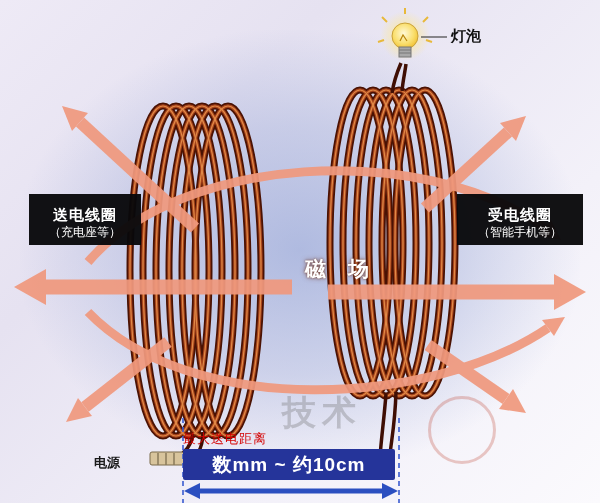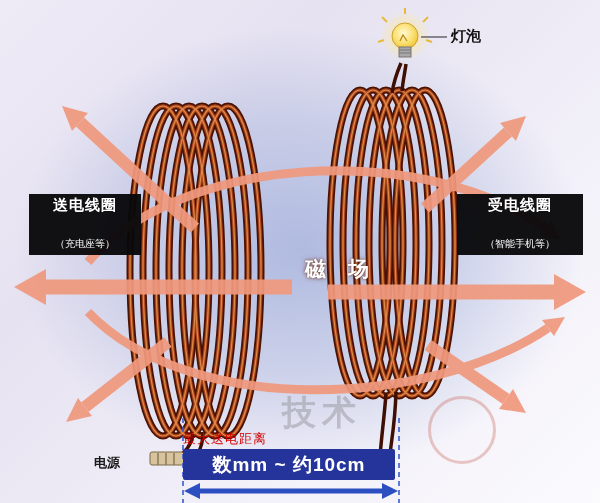--- a/index.html
+++ b/index.html
@@ -15,24 +15,24 @@
   }
   svg.scene{position:absolute;left:0;top:0;}
   .title-box{
     position:absolute;left:10px;top:24px;width:198px;height:42px;
     background:#14145a;color:#fff;font-size:22px;font-weight:bold;
     display:flex;align-items:center;justify-content:center;letter-spacing:2px;
   }
   .bulb-label{position:absolute;left:451px;top:27px;font-size:15px;color:#111;font-weight:bold;}
   .coil-label{
     position:absolute;background:rgba(8,8,10,0.96);color:#fff;text-align:center;
-    padding:2px 2px 5px 2px;line-height:1.25;
+    padding:12px 2px 5px 2px;line-height:1.25;
   }
   .coil-label .main{font-size:15px;font-weight:bold;letter-spacing:1px;}
-  .coil-label .sub{font-size:10px;margin-top:23px;}
+  .coil-label .sub{font-size:12px;}
   .coil-label.left{left:29px;top:194px;width:108px;}
   .coil-label.right{left:457px;top:194px;width:122px;text-align:center;}
   .field-label{
     position:absolute;left:250px;top:255px;width:100px;text-align:center;
     font-size:21px;font-weight:bold;color:#fff;letter-spacing:8px;
     text-shadow:0 0 5px rgba(110,50,30,0.7),0 0 2px rgba(110,50,30,0.8);
     margin-left:41px;
   }
   .power-label{position:absolute;left:94px;top:454px;font-size:13px;font-weight:bold;color:#1a1a1a;}
   .distance-caption{

